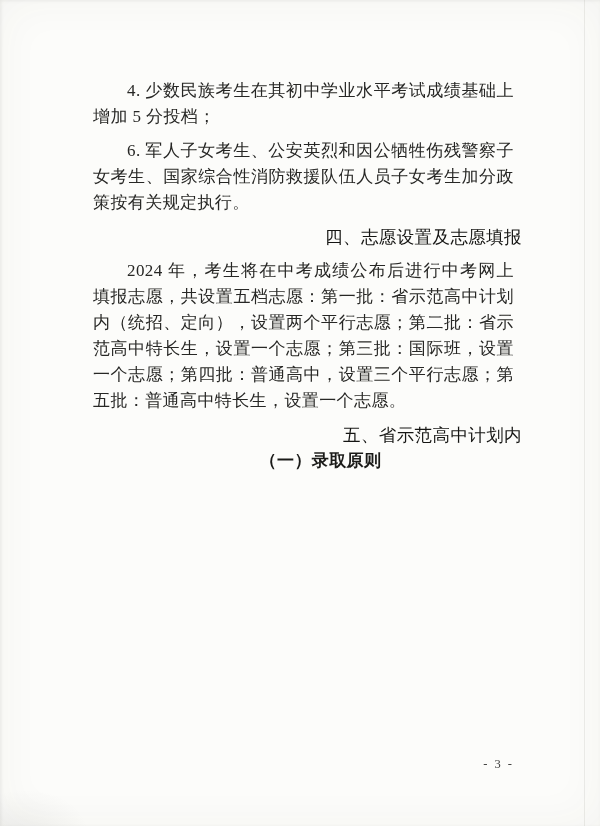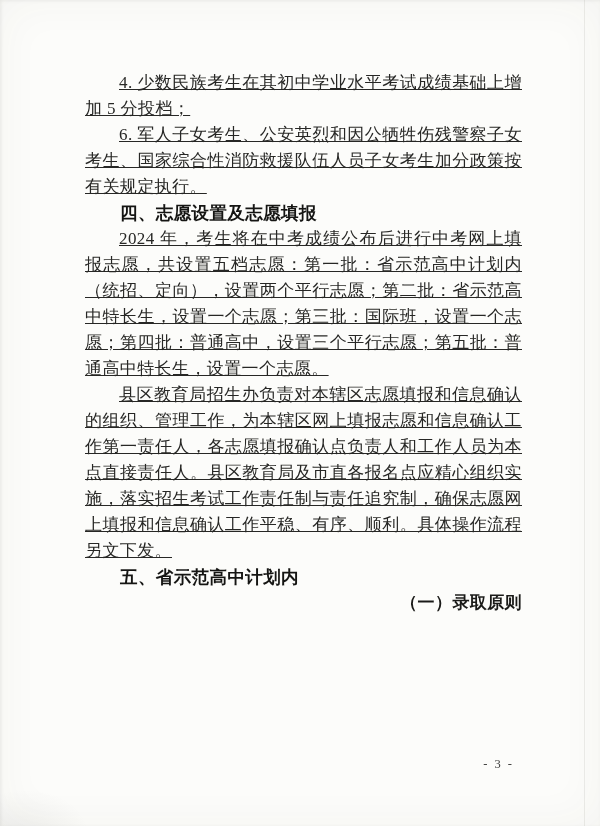--- a/index.html
+++ b/index.html
@@ -44,40 +44,39 @@
     top: 70px;
     width: 437px;
     font-size: 17px;
     line-height: 26px;
     color: #272725;
     text-align: justify;
     text-justify: inter-ideograph;
     letter-spacing: 0.4px;
   }
   .para {
-    margin: 0;
+    margin: 8px;
     text-indent: 2em;
-    text-decoration: underline;
   }
   .heading-hei {
     margin: 0;
     text-indent: 2em;
     font-family: "Liberation Sans", "DejaVu Sans", sans-serif;
-    font-weight: bold;
+    font-weight: normal;
     font-size: 17.5px;
     color: #151513;
-    text-align: left;
+    text-align: right;
   }
   .heading-kai {
     margin: 0;
     text-indent: 2em;
     font-weight: bold;
     font-size: 17px;
     color: #1a1a18;
-    text-align: right;
+    text-align: center;
   }
   .page-number {
     position: absolute;
     right: 86px;
     top: 757px;
     font-size: 12.5px;
     letter-spacing: 2px;
     color: #3a3a38;
     font-family: "Liberation Serif", "DejaVu Serif", serif;
   }
@@ -85,21 +84,20 @@
 </head>
 <body>
 
 <div class="page">
 
   <div class="content">
     <p class="para">4. 少数民族考生在其初中学业水平考试成绩基础上增加 5 分投档；</p>
     <p class="para">6. 军人子女考生、公安英烈和因公牺牲伤残警察子女考生、国家综合性消防救援队伍人员子女考生加分政策按有关规定执行。</p>
     <p class="heading-hei">四、志愿设置及志愿填报</p>
     <p class="para">2024 年，考生将在中考成绩公布后进行中考网上填报志愿，共设置五档志愿：第一批：省示范高中计划内（统招、定向），设置两个平行志愿；第二批：省示范高中特长生，设置一个志愿；第三批：国际班，设置一个志愿；第四批：普通高中，设置三个平行志愿；第五批：普通高中特长生，设置一个志愿。</p>
-    <p class="para">县区教育局招生办负责对本辖区志愿填报和信息确认的组织、管理工作，为本辖区网上填报志愿和信息确认工作第一责任人，各志愿填报确认点负责人和工作人员为本点直接责任人。县区教育局及市直各报名点应精心组织实施，落实招生考试工作责任制与责任追究制，确保志愿网上填报和信息确认工作平稳、有序、顺利。具体操作流程另文下发。</p>
     <p class="heading-hei">五、省示范高中计划内</p>
     <p class="heading-kai">（一）录取原则</p>
   </div>
 
   <div class="page-number">- 3 -</div>
 
   <div class="scan-line-right"></div>
   <div class="scan-crease"></div>
 
 </div>

